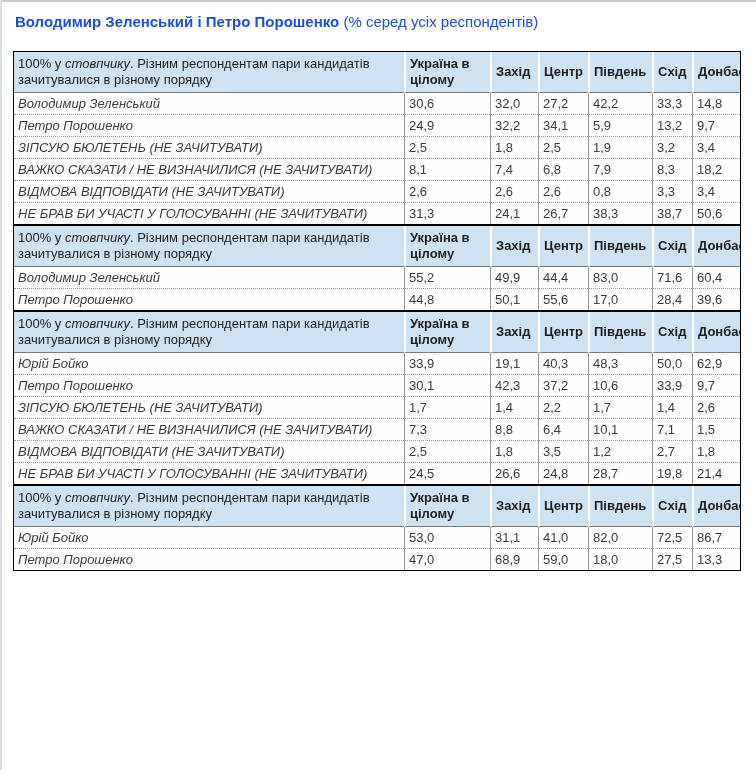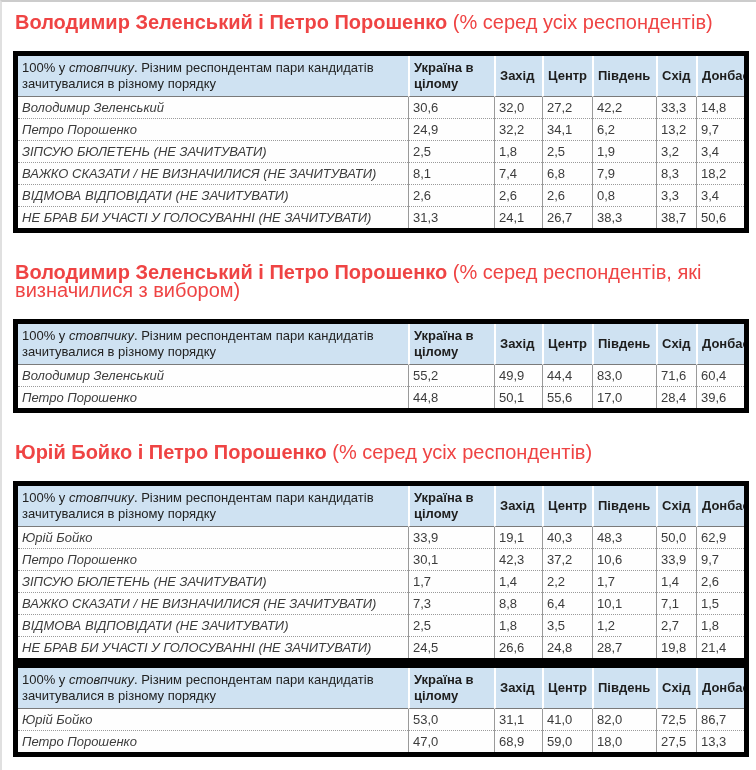--- a/index.html
+++ b/index.html
@@ -8,35 +8,35 @@
     min-height: 770px;
     box-sizing: border-box;
     font-family: "Liberation Sans", sans-serif;
     border-top: 2px solid #cccccc;
     border-left: 2px solid #e0e0e0;
   }
   .page {
     padding: 8px 15px 14px 11px;
   }
   .section-title {
-    font-size: 20px;
+    font-size: 15px;
     line-height: 18px;
-    color: #ef4444;
+    color: #1d4ed8;
     margin: 30px 0 20px 2px;
   }
   .section-title:first-child { margin-top: 3px; }
   .title-bold { font-weight: bold; }
   .title-note { font-weight: normal; }
 
   table.poll-table {
     border-collapse: separate;
     border-spacing: 0;
     width: 726px;
     table-layout: fixed;
-    border: 5px solid #000000;
+    border: 1px solid #000000;
   }
   table.poll-table th {
     background: #cfe2f2;
     color: #1d1d1d;
     font-size: 13px;
     line-height: 16px;
     padding: 4px 4px;
     vertical-align: middle;
     border-left: 2px solid #ffffff;
     border-bottom: 1px solid #7a7a7a;
@@ -104,21 +104,21 @@
           <td class="value-cell">27,2</td>
           <td class="value-cell">42,2</td>
           <td class="value-cell">33,3</td>
           <td class="value-cell">14,8</td>
         </tr>
         <tr>
           <td class="label-cell">Петро Порошенко</td>
           <td class="value-cell">24,9</td>
           <td class="value-cell">32,2</td>
           <td class="value-cell">34,1</td>
-          <td class="value-cell">6,2</td>
+          <td class="value-cell">5,9</td>
           <td class="value-cell">13,2</td>
           <td class="value-cell">9,7</td>
         </tr>
         <tr>
           <td class="label-cell">ЗІПСУЮ БЮЛЕТЕНЬ (НЕ ЗАЧИТУВАТИ)</td>
           <td class="value-cell">2,5</td>
           <td class="value-cell">1,8</td>
           <td class="value-cell">2,5</td>
           <td class="value-cell">1,9</td>
           <td class="value-cell">3,2</td>
@@ -146,21 +146,20 @@
           <td class="label-cell">НЕ БРАВ БИ УЧАСТІ У ГОЛОСУВАННІ (НЕ ЗАЧИТУВАТИ)</td>
           <td class="value-cell">31,3</td>
           <td class="value-cell">24,1</td>
           <td class="value-cell">26,7</td>
           <td class="value-cell">38,3</td>
           <td class="value-cell">38,7</td>
           <td class="value-cell">50,6</td>
         </tr>
       </tbody>
     </table>
-    <div class="section-title"><span class="title-bold">Володимир Зеленський і Петро Порошенко</span> <span class="title-note">(% серед респондентів, які визначилися з вибором)</span></div>
     <table class="poll-table">
       <colgroup>
         <col style="width: 390px;">
         <col style="width: 86px;">
         <col style="width: 48px;">
         <col style="width: 50px;">
         <col style="width: 64px;">
         <col style="width: 40px;">
         <col style="width: 48px;">
       </colgroup>
@@ -189,21 +188,20 @@
           <td class="label-cell">Петро Порошенко</td>
           <td class="value-cell">44,8</td>
           <td class="value-cell">50,1</td>
           <td class="value-cell">55,6</td>
           <td class="value-cell">17,0</td>
           <td class="value-cell">28,4</td>
           <td class="value-cell">39,6</td>
         </tr>
       </tbody>
     </table>
-    <div class="section-title"><span class="title-bold">Юрій Бойко і Петро Порошенко</span> <span class="title-note">(% серед усіх респондентів)</span></div>
     <table class="poll-table">
       <colgroup>
         <col style="width: 390px;">
         <col style="width: 86px;">
         <col style="width: 48px;">
         <col style="width: 50px;">
         <col style="width: 64px;">
         <col style="width: 40px;">
         <col style="width: 48px;">
       </colgroup>

